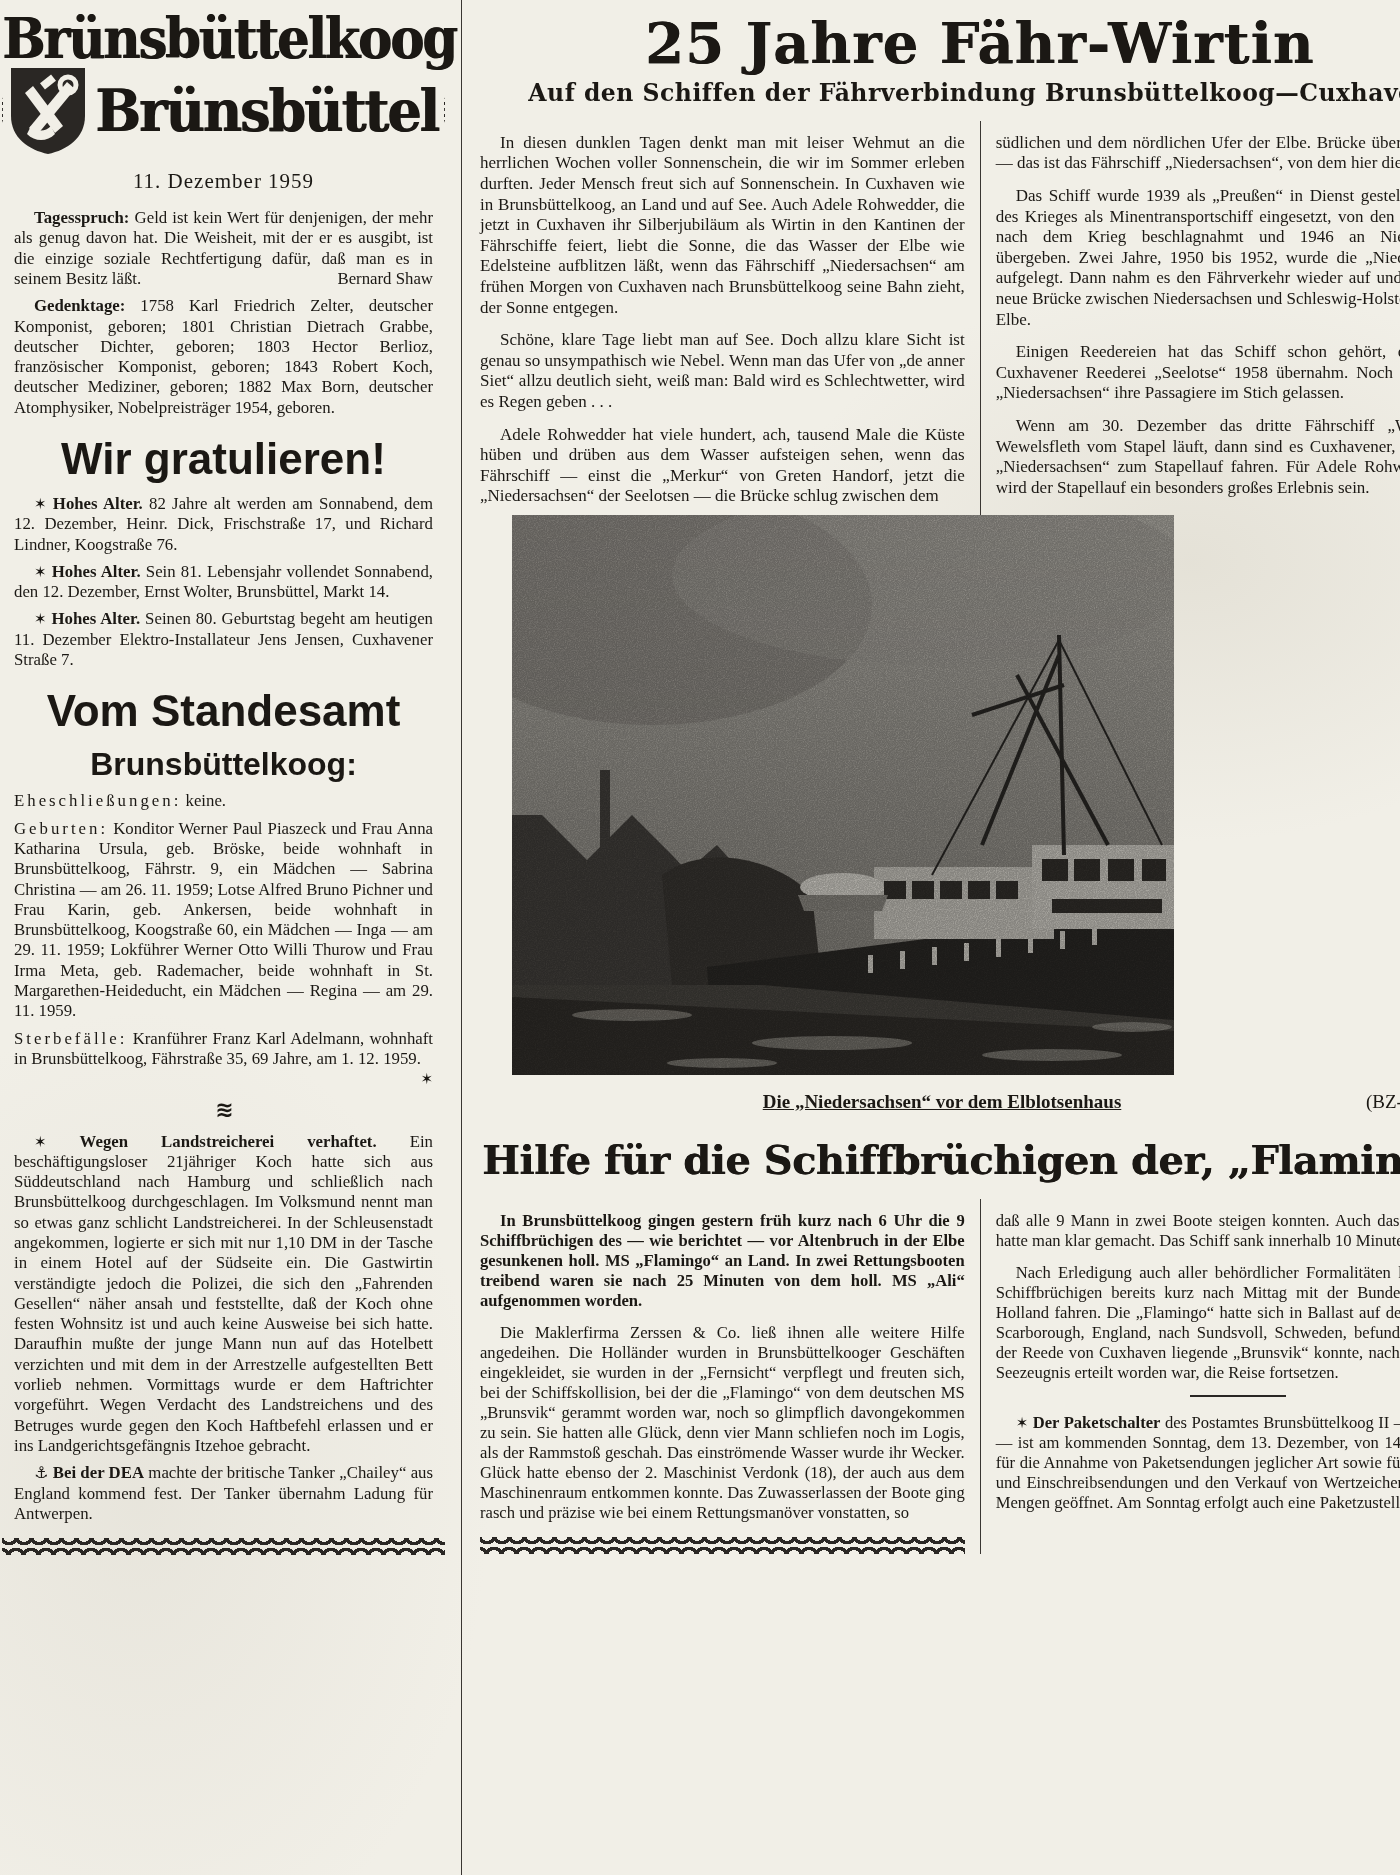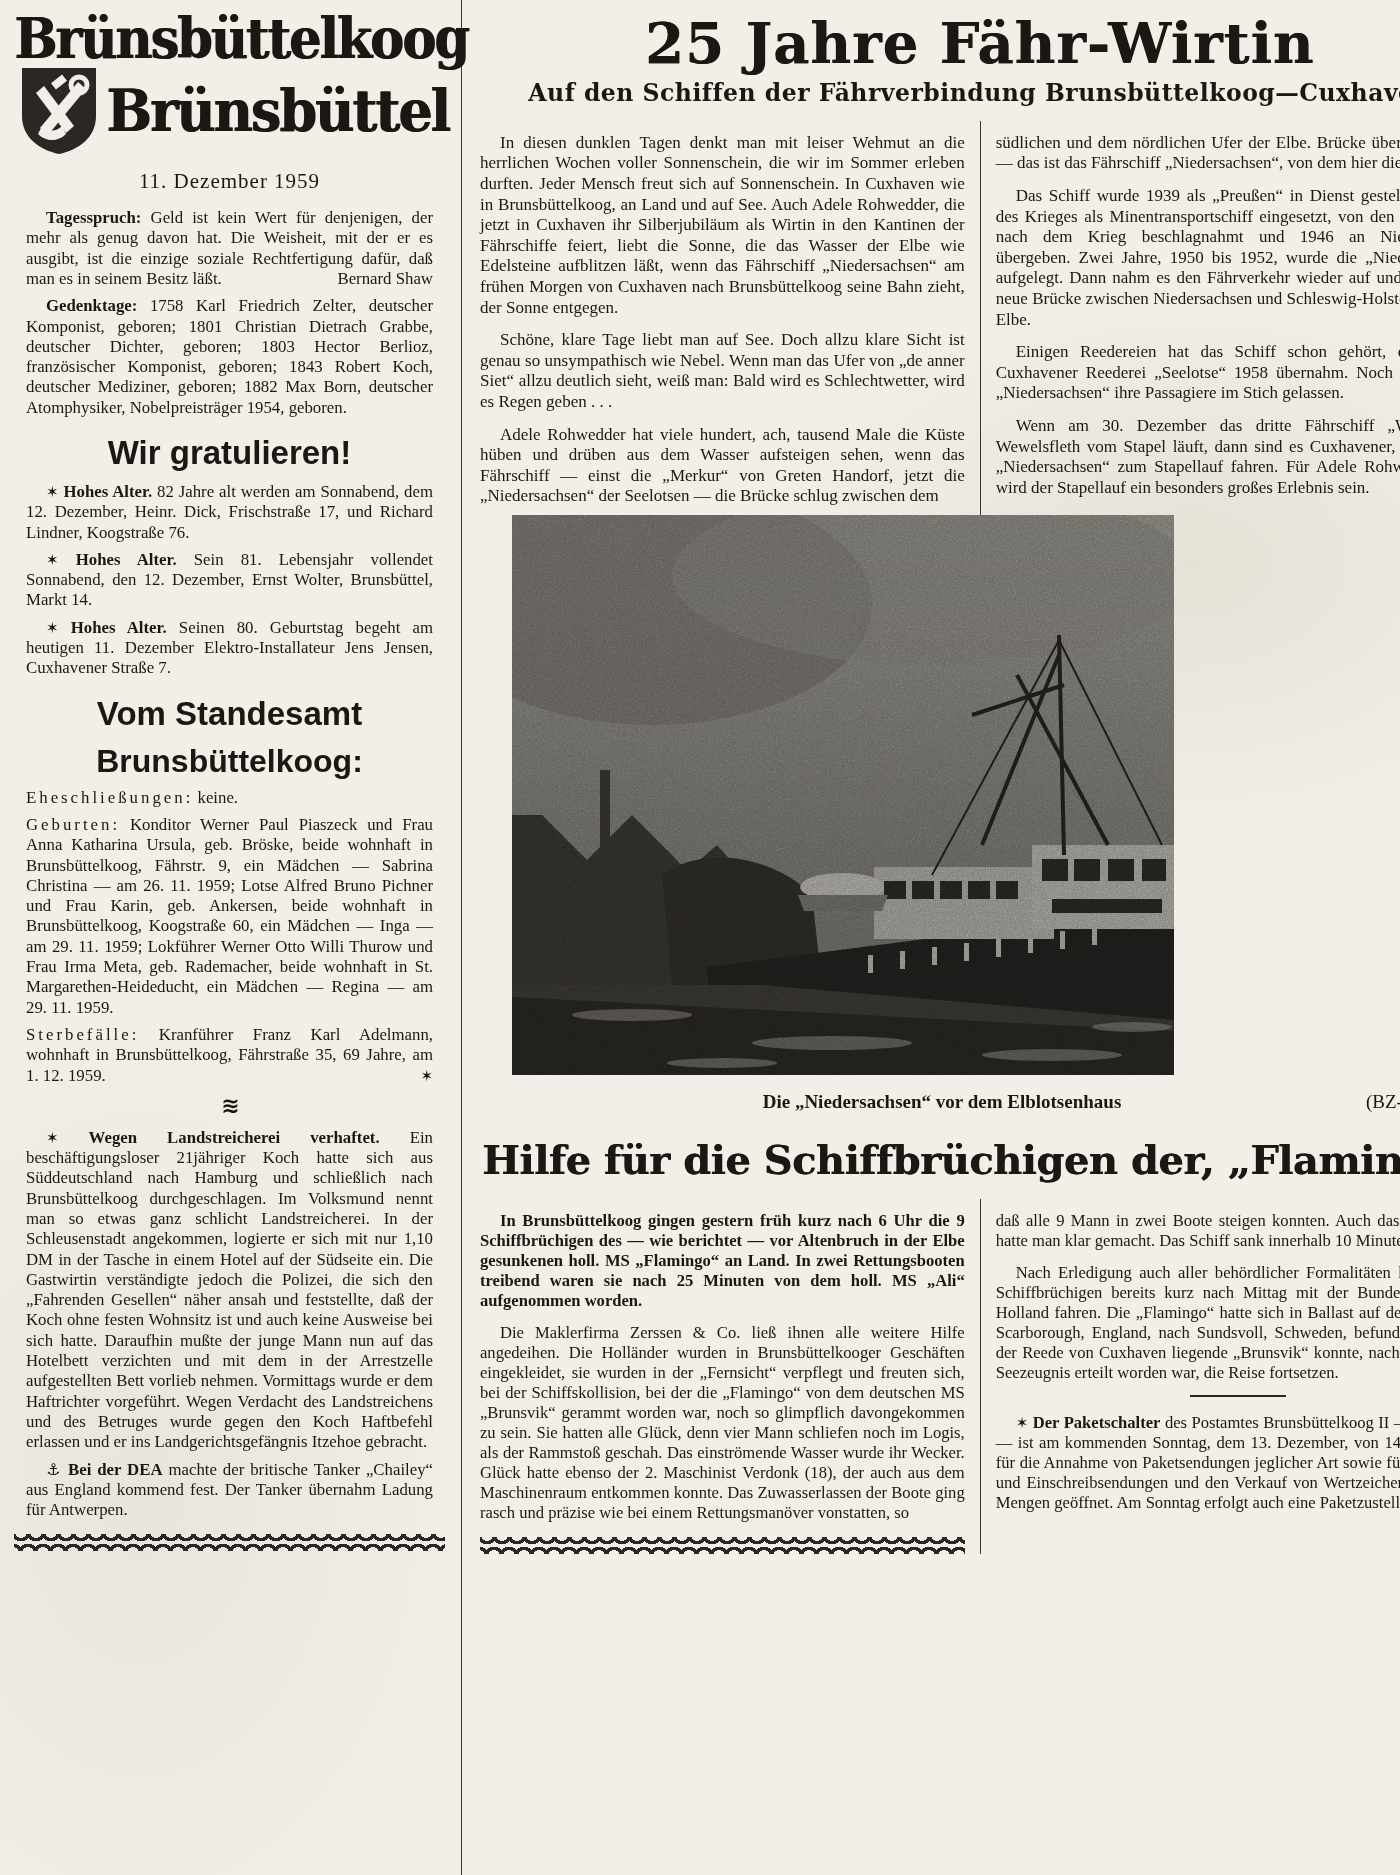--- a/index.html
+++ b/index.html
@@ -9,21 +9,21 @@
       radial-gradient(ellipse 600px 400px at 85% 30%, rgba(205,200,185,.35), transparent 70%),
       radial-gradient(ellipse 500px 700px at 10% 80%, rgba(210,206,194,.30), transparent 70%),
       #f1efe7;
     color:#1b1814;
     font-family:"Liberation Serif","DejaVu Serif",serif;
     display:flex;box-sizing:border-box;
   }
   
   .left-col{
     width:462px;min-width:462px;box-sizing:border-box;
-    padding:10px 16px 0 14px;
+    padding:10px 16px 0 2px;
     border-right:1.5px solid #3a3632;
   }
   .masthead{margin-bottom:4px;}
   .mast-line1{
     font-family:"DejaVu Serif",serif;font-weight:bold;font-size:51px;line-height:1.02;
     letter-spacing:-2px;text-shadow:1px 0 0 #1b1814;transform:scaleY(1.08);transform-origin:top left;
     white-space:nowrap;
   }
   .mast-row{display:flex;align-items:center;margin-top:2px;}
   .pennant{
@@ -40,21 +40,21 @@
   .mast-date{text-align:center;font-weight:normal;font-size:21px;letter-spacing:1px;margin:13px 0 14px;}
   .body-p{
     font-size:16.8px;line-height:20.3px;text-align:justify;margin:0 12px 7px;text-indent:20px;
   }
   .body-p.noindent{text-indent:0;}
   .lead-b{font-weight:bold;}
   .ls-label{font-weight:normal;letter-spacing:3px;}
   .author{float:right;font-size:16.8px;}
   .sec-head{
     font-family:"Liberation Sans","DejaVu Sans",sans-serif;font-weight:bold;
-    text-align:center;font-size:33px;margin:16px 0 10px;letter-spacing:0;
+    text-align:center;font-size:44px;margin:16px 0 10px;letter-spacing:0;
   }
   .sec-subhead{
     font-family:"Liberation Sans","DejaVu Sans",sans-serif;font-weight:bold;
     text-align:center;font-size:32px;margin:0 0 8px;
   }
   .icon{font-family:"DejaVu Sans",sans-serif;font-size:15px;}
   .star{letter-spacing:0;}
   .anchor{font-size:16px;}
   .squiggle{display:block;text-align:center;font-family:"DejaVu Sans",sans-serif;
     font-weight:bold;font-size:22px;letter-spacing:-2px;margin:6px 0 10px;}
@@ -77,21 +77,21 @@
     font-family:"DejaVu Serif",serif;
   }
   .art-cols{display:flex;}
   .art-col{width:50%;box-sizing:border-box;}
   .art-col.c1{padding-right:15px;}
   .art-col.c2{border-left:1.5px solid #3a3632;padding-left:15px;}
   .art-p{font-size:17px;line-height:20.6px;text-align:justify;margin:12px 0 8px;text-indent:20px;}
   .art-p.noindent{text-indent:0;}
   .photo-block{margin:10px 0 0 32px;width:662px;}
   .photo-frame{width:662px;height:560px;overflow:hidden;background:#888;}
-  .caption-row{position:relative;margin:16px 0 0 32px;width:860px;font-size:19px;}
+  .caption-row{position:relative;margin:16px 0 0 32px;width:860px;font-size:19px;text-decoration:underline;}
   .caption-main{display:block;text-align:center;font-weight:bold;}
   .caption-credit{position:absolute;right:-90px;top:0;font-weight:normal;}
   .art2-head{
     font-family:"DejaVu Serif",serif;font-weight:bold;font-size:40px;line-height:1.05;
     margin:26px 0 18px 2px;letter-spacing:-.5px;text-shadow:.5px 0 0 #1b1814;white-space:nowrap;
   }
   .art2 .art-p{font-size:16.6px;line-height:20px;}
   .lead-para{font-weight:bold;}
   .short-rule{width:96px;height:2.5px;background:#2a2724;margin:12px auto 16px;}
   .clearfix::after{content:"";display:block;clear:both;}

